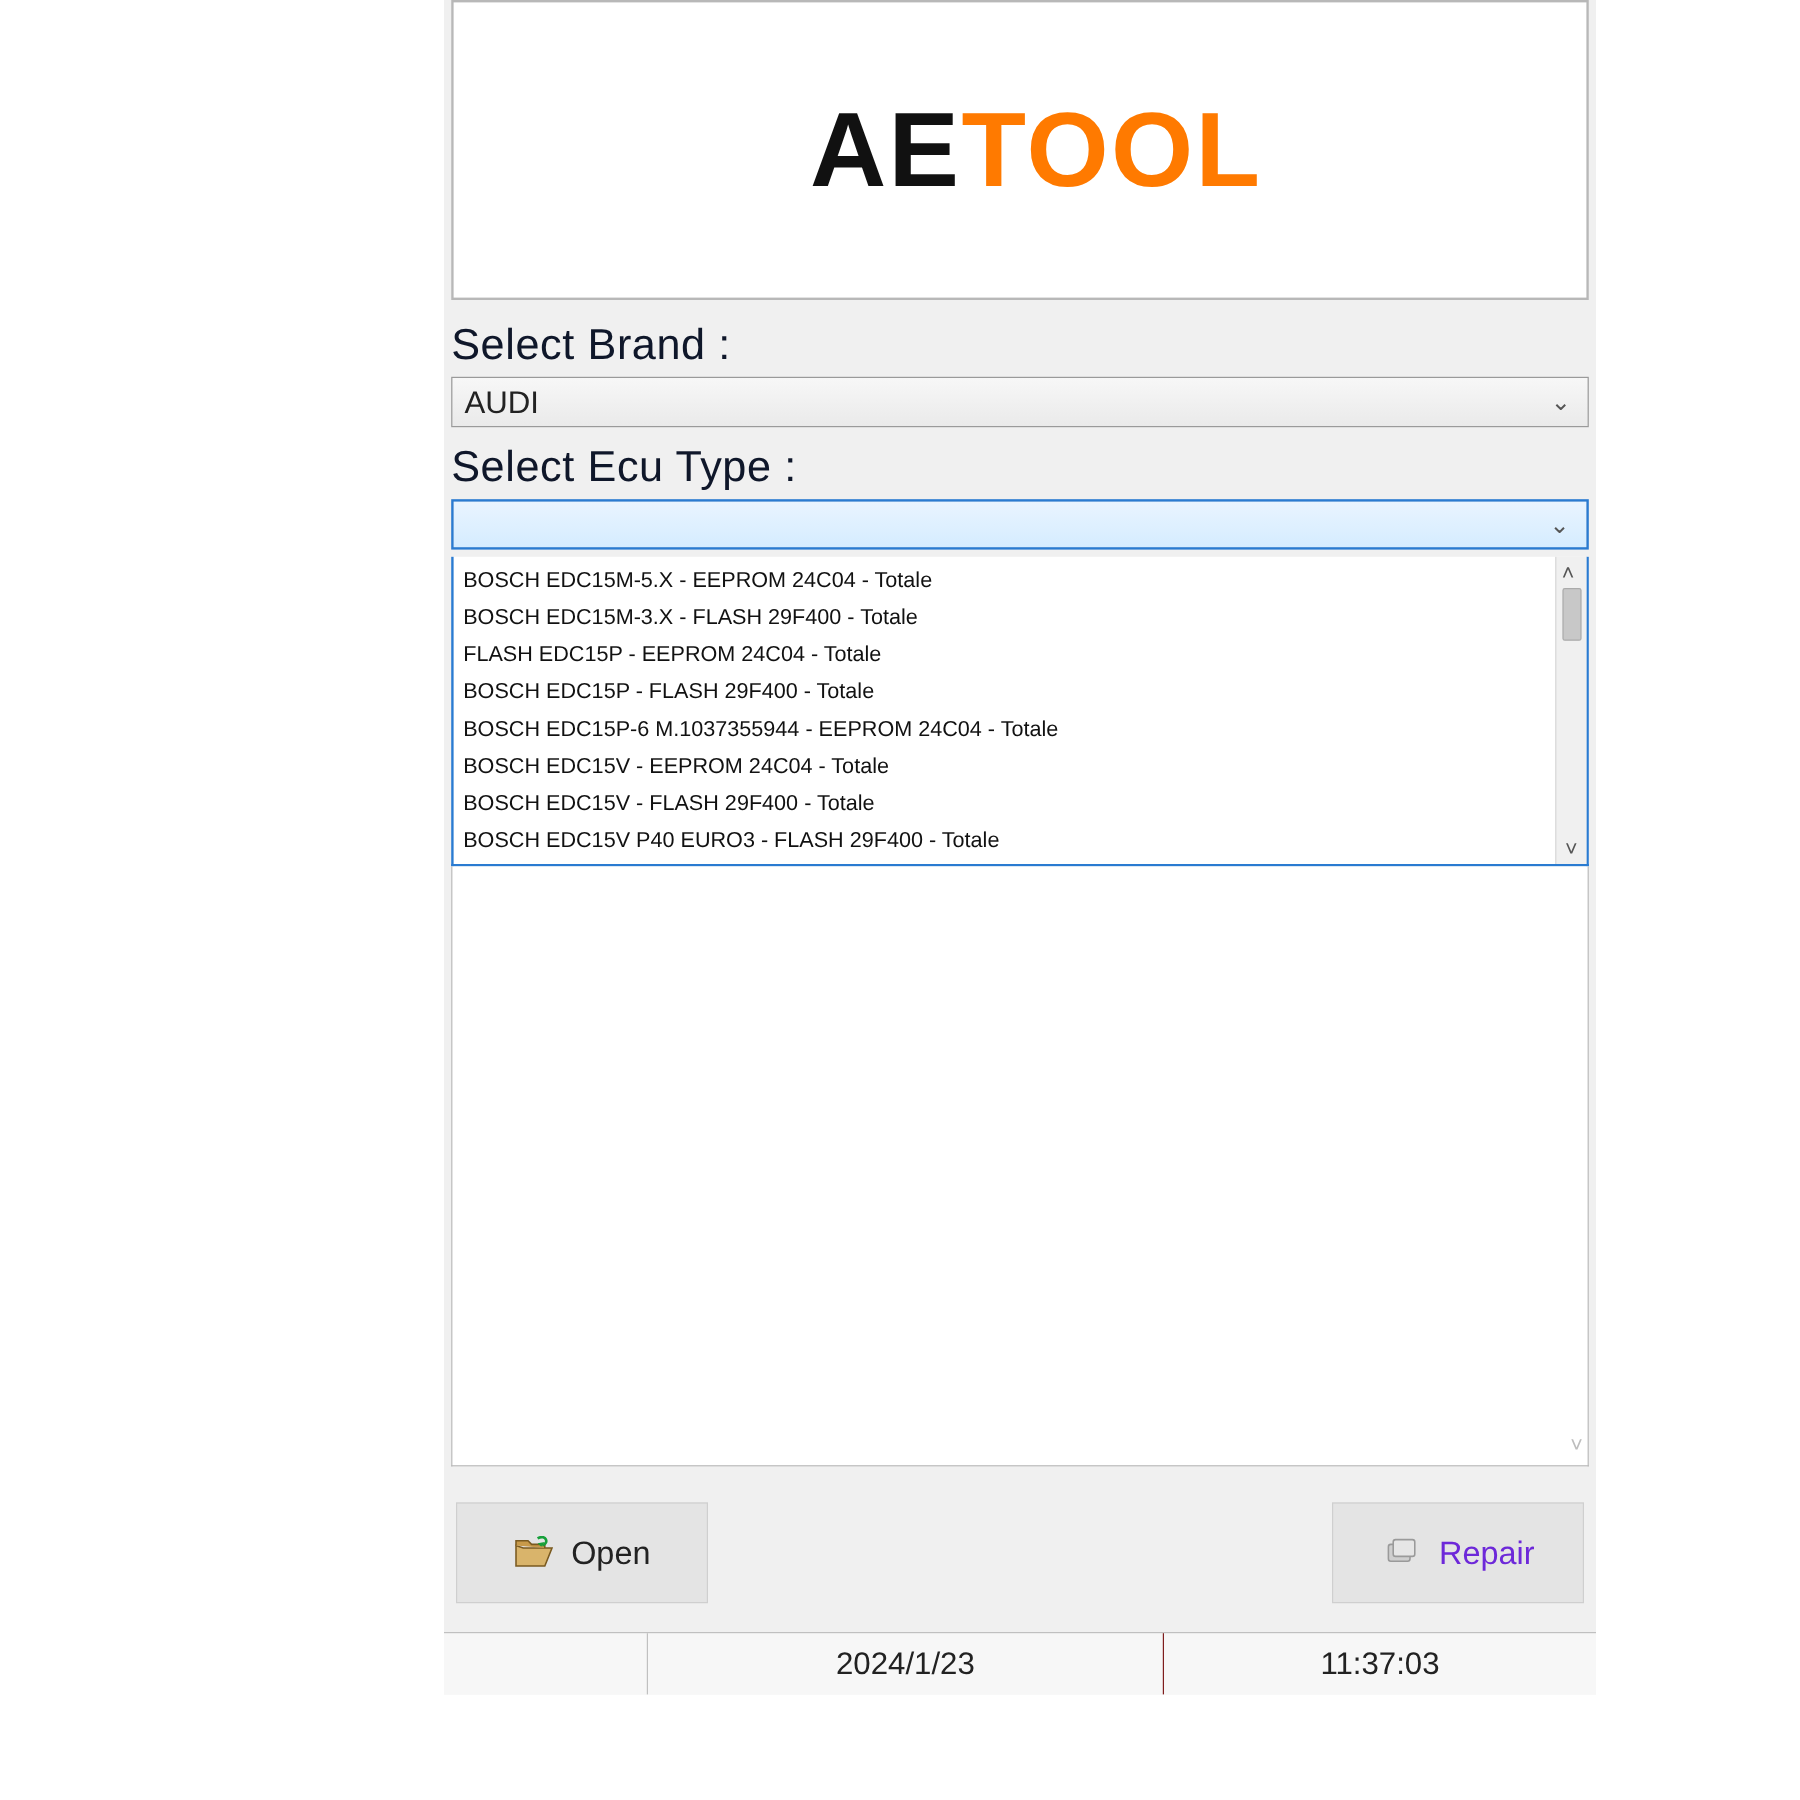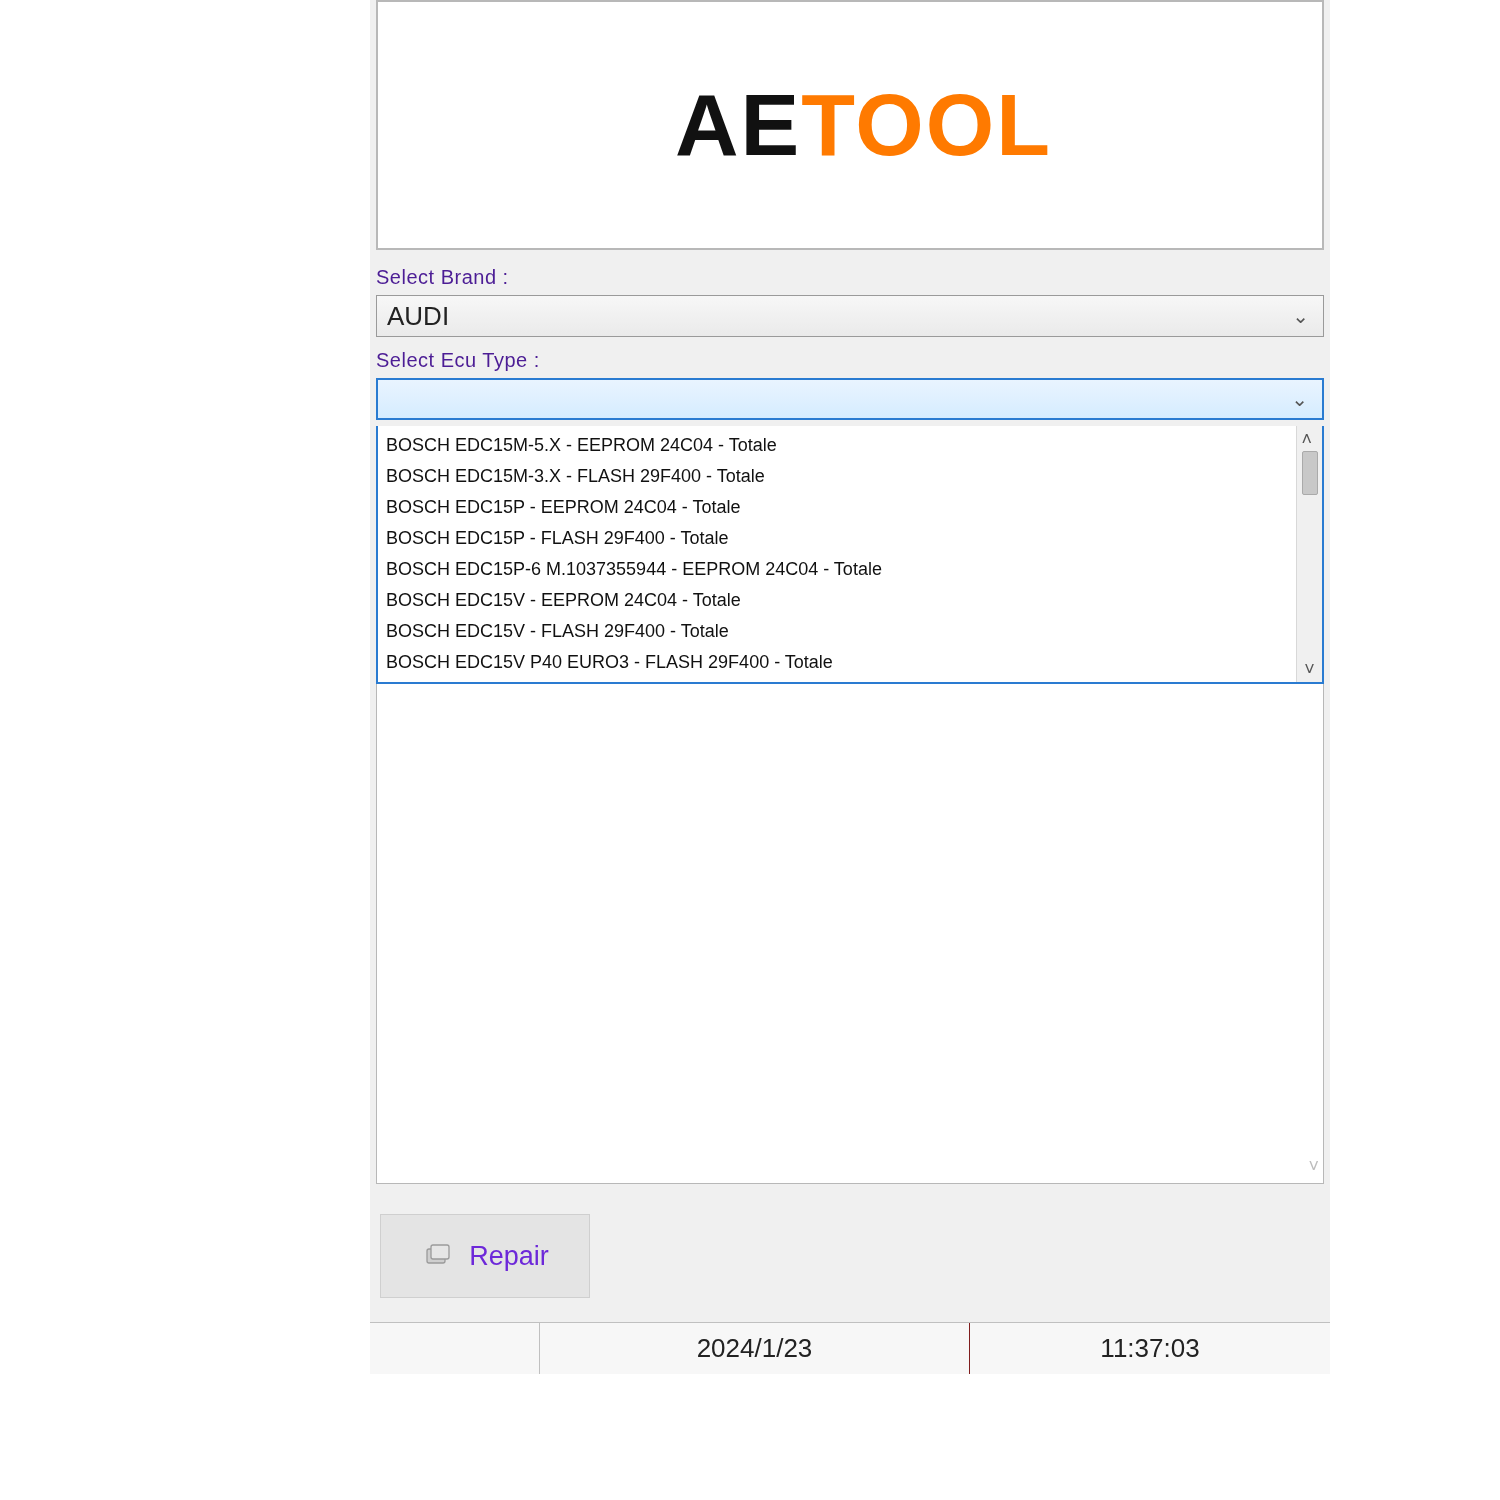--- a/index.html
+++ b/index.html
@@ -30,22 +30,22 @@
   .logo-text {
     font-family: Impact, "Arial Black", sans-serif;
     font-size: 88px;
     font-weight: 900;
     letter-spacing: 2px;
     line-height: 1;
   }
   .logo-a { color: #111; margin-left: 27px; }
   .logo-b { color: #ff7a00; }
   .form-label {
-    font-size: 20px;
-    color: #4c1d95;
+    font-size: 36px;
+    color: #0f172a;
     padding: 6px 0 6px 6px;
     letter-spacing: 0.5px;
   }
   .select-row {
     position: relative;
     margin: 0 6px 6px 6px;
   }
   .select-box {
     width: 100%;
     height: 42px;
@@ -197,41 +197,52 @@
     <div class="select-box highlight">
       <span></span>
       <span class="chevron">⌄</span>
     </div>
   </div>
 
   <div class="dropdown-panel">
     <div class="dropdown-list">
       <div class="dropdown-item">BOSCH EDC15M-5.X - EEPROM 24C04 - Totale</div>
       <div class="dropdown-item">BOSCH EDC15M-3.X - FLASH 29F400 - Totale</div>
-      <div class="dropdown-item">BOSCH EDC15P - EEPROM 24C04 - Totale</div>
+      <div class="dropdown-item">FLASH EDC15P - EEPROM 24C04 - Totale</div>
       <div class="dropdown-item">BOSCH EDC15P - FLASH 29F400 - Totale</div>
       <div class="dropdown-item">BOSCH EDC15P-6 M.1037355944 - EEPROM 24C04 - Totale</div>
       <div class="dropdown-item">BOSCH EDC15V - EEPROM 24C04 - Totale</div>
       <div class="dropdown-item">BOSCH EDC15V - FLASH 29F400 - Totale</div>
       <div class="dropdown-item">BOSCH EDC15V P40 EURO3 - FLASH 29F400 - Totale</div>
     </div>
     <div class="dropdown-scrollbar">
       <div>
         <span class="scroll-arrow">˄</span>
         <div class="scroll-thumb"></div>
       </div>
       <span class="scroll-arrow">˅</span>
     </div>
   </div>
 
   <div class="content-frame">
     <span class="content-scrollbar">˅</span>
   </div>
 
   <div class="button-bar">
+    <div class="tool-button">
+      <span class="icon-slot">
+        <svg width="34" height="28" viewBox="0 0 34 28">
+          <path d="M2 8 L2 25 L26 25 L32 10 L8 10 Z" fill="#d9b46b" stroke="#7a5a20" stroke-width="1.3"></path>
+          <path d="M2 8 L2 4 L12 4 L15 7 L26 7 L26 10" fill="#c89a4a" stroke="#7a5a20" stroke-width="1.3"></path>
+          <path d="M20 2 C27 -2 30 6 24 8" fill="none" stroke="#17a03a" stroke-width="2.2"></path>
+          <polygon points="23,9 20,6 26,5" fill="#17a03a"></polygon>
+        </svg>
+      </span>
+      <span>Open</span>
+    </div>
 
     <div class="tool-button disabled">
       <span class="icon-slot">
         <svg width="34" height="30" viewBox="0 0 34 30">
           <rect x="6" y="8" width="18" height="14" rx="2" fill="#cfcfcf" stroke="#9a9a9a" stroke-width="1.3"></rect>
           <rect x="10" y="4" width="18" height="14" rx="2" fill="#e6e6e6" stroke="#9a9a9a" stroke-width="1.3"></rect>
         </svg>
       </span>
       <span>Repair</span>
     </div>

